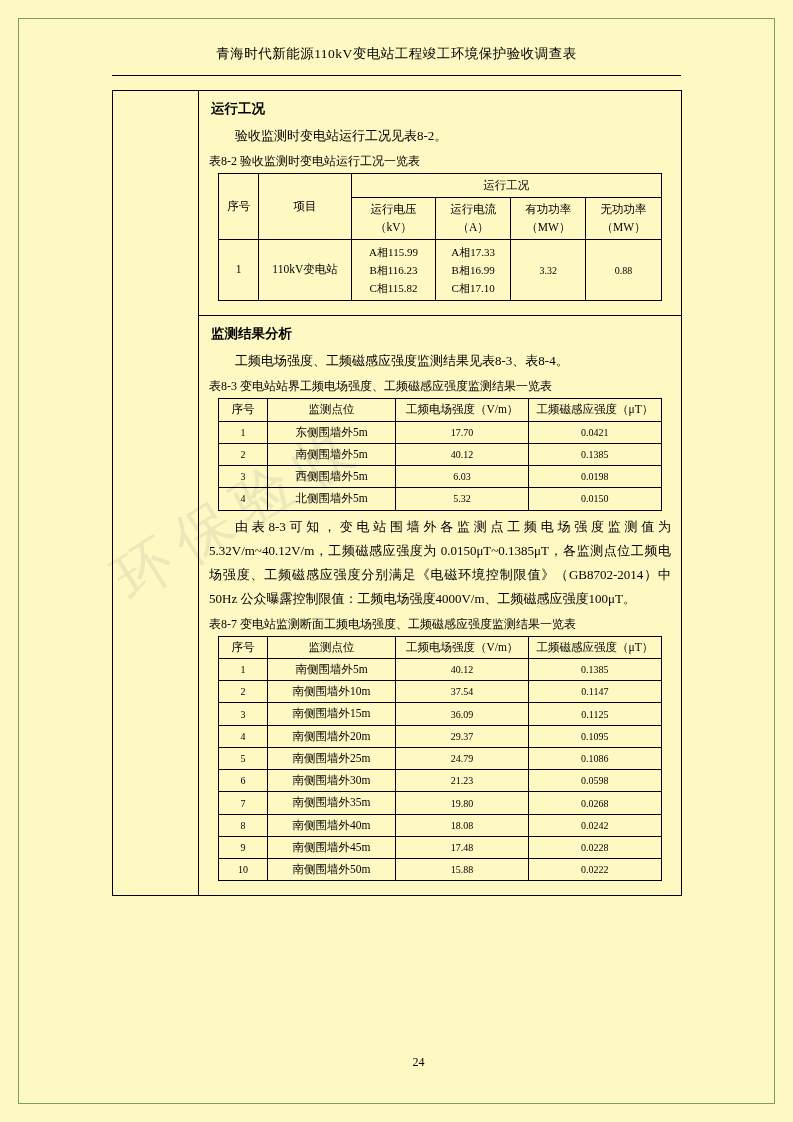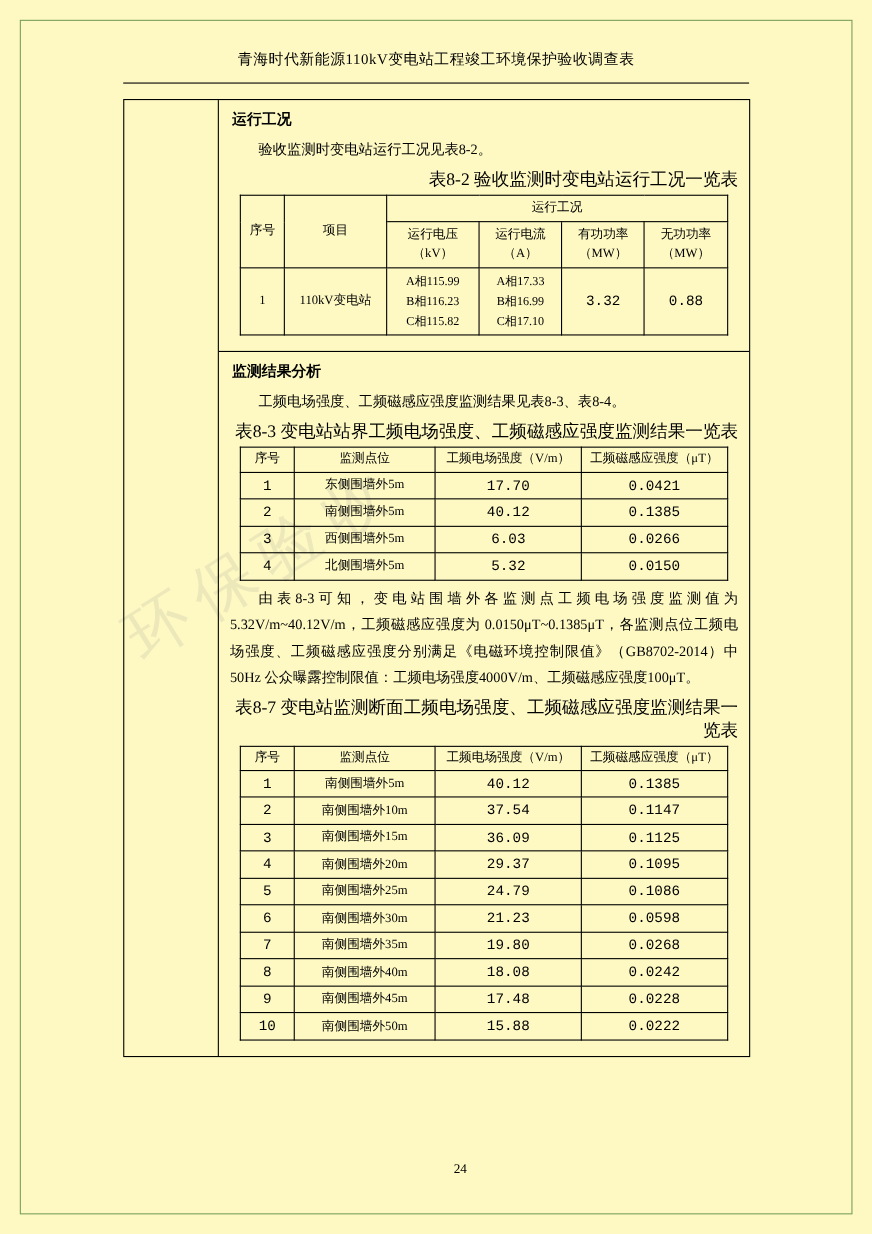--- a/index.html
+++ b/index.html
@@ -81,22 +81,22 @@
     font-family: "Liberation Serif", "DejaVu Serif", serif;
   }
   .para {
     font-size: 13px;
     line-height: 1.85;
     text-indent: 2em;
     margin: 2px 0 4px 0;
     text-align: justify;
   }
   .tbl-caption {
-    font-size: 16px;
-    text-align: right;
+    font-size: 12px;
+    text-align: left;
     margin: 5px 0 3px 0;
   }
   table.doc {
     border-collapse: collapse;
     width: 96%;
     margin: 0 auto 4px auto;
     font-size: 11.5px;
     font-family: "Liberation Serif", "DejaVu Serif", serif;
   }
   table.doc th, table.doc td {
@@ -104,22 +104,22 @@
     text-align: center;
     vertical-align: middle;
     padding: 2px 2px;
     line-height: 1.5;
     font-weight: normal;
   }
   table.doc.t82 td, table.doc.t82 th {
     padding: 3px 2px;
   }
   .num {
-    font-family: Liberation Mono, monospace;
-    font-size: 13px;
+    font-family: Liberation Serif, serif;
+    font-size: 10px;
   }
   .cellstack {
     font-family: Liberation Serif, serif;
     font-size: 11px;
     line-height: 1.65;
   }
   .page-number {
     position: absolute;
     left: 0;
     right: 0;
@@ -219,21 +219,21 @@
           <tr>
             <td class="num">2</td>
             <td>南侧围墙外5m</td>
             <td class="num">40.12</td>
             <td class="num">0.1385</td>
           </tr>
           <tr>
             <td class="num">3</td>
             <td>西侧围墙外5m</td>
             <td class="num">6.03</td>
-            <td class="num">0.0266</td>
+            <td class="num">0.0198</td>
           </tr>
           <tr>
             <td class="num">4</td>
             <td>北侧围墙外5m</td>
             <td class="num">5.32</td>
             <td class="num">0.0150</td>
           </tr>
         </tbody>
           </table>
 

